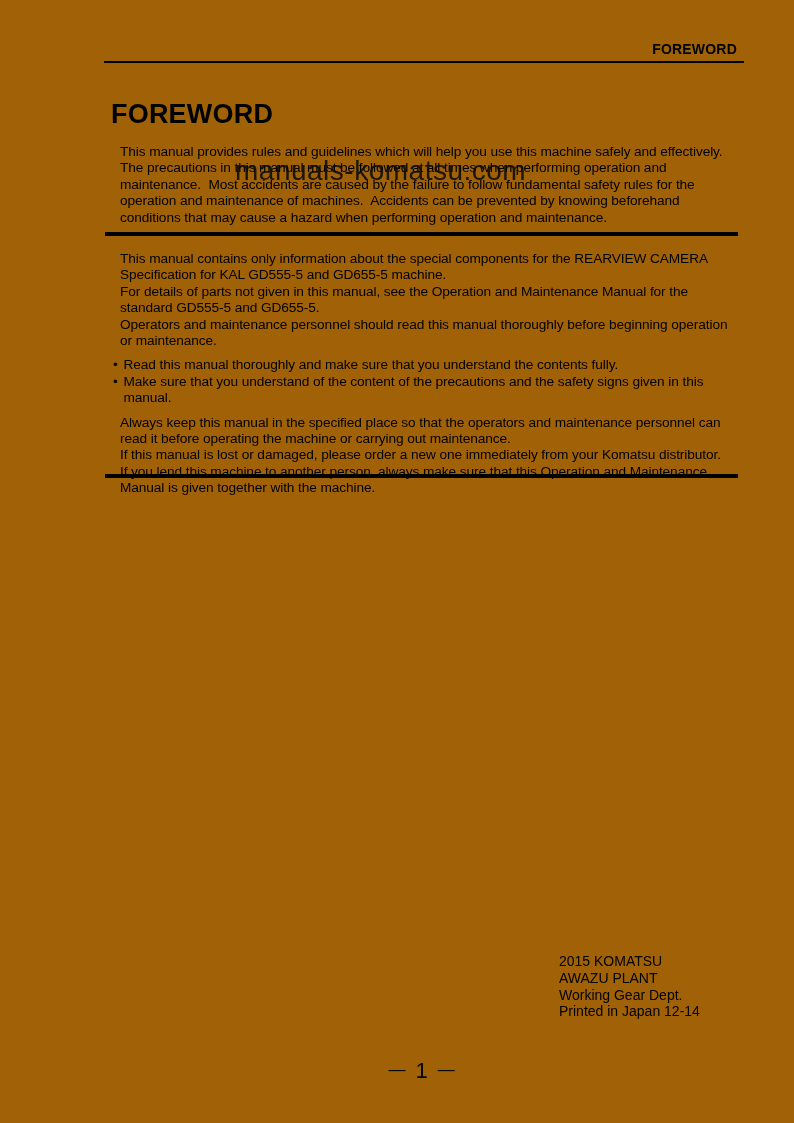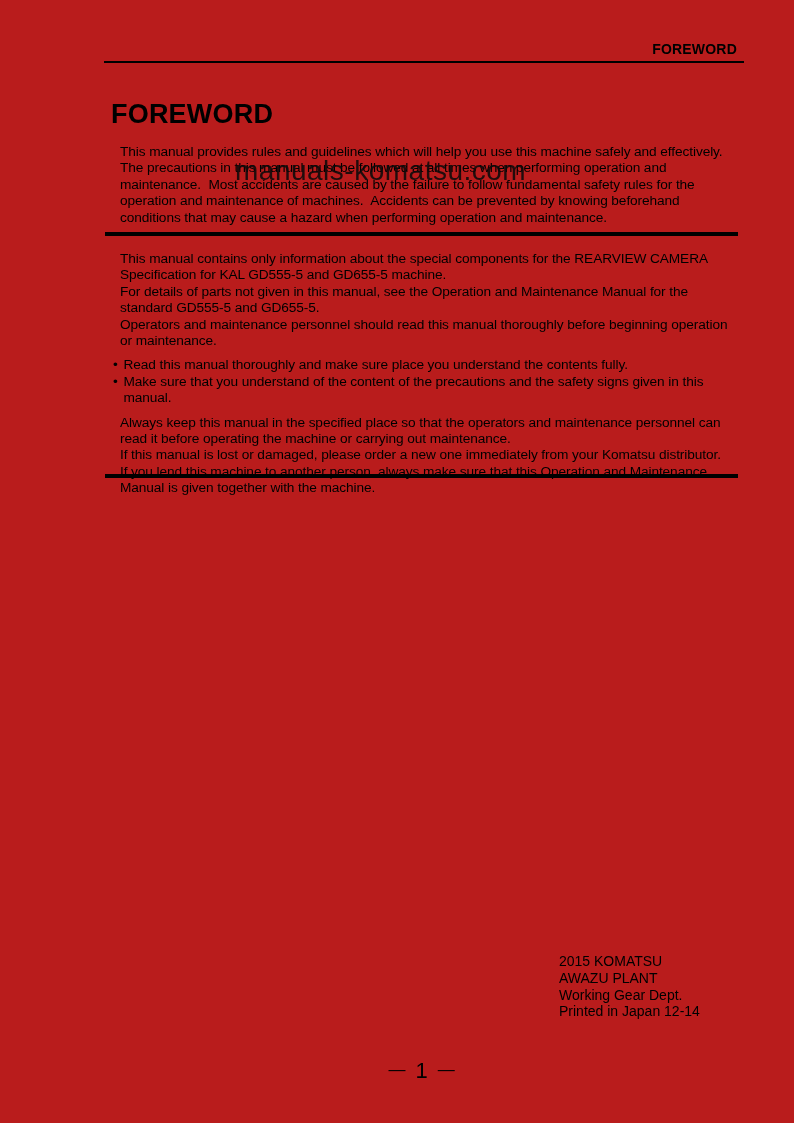--- a/index.html
+++ b/index.html
@@ -1,20 +1,20 @@
 <!DOCTYPE html>
 <html><head>
 <meta charset="utf-8">
 <style>
   html, body { margin: 0; padding: 0; background: #ffffff; }
   .page {
     position: relative;
     width: 794px;
     height: 1123px;
-    background: #b91c1c;
+    background: #a16207;
     color: #000000;
     font-family: "Liberation Sans", "DejaVu Sans", sans-serif;
     overflow: hidden;
   }
   .running-head {
     position: absolute;
     top: 41px;
     right: 57px;
     font-size: 14px;
     font-weight: bold;
@@ -141,21 +141,21 @@
   <div class="notice-body">
     <p class="bodytext">This manual contains only information about the special components for the REARVIEW CAMERA
 Specification for KAL GD555-5 and GD655-5 machine.
 For details of parts not given in this manual, see the Operation and Maintenance Manual for the
 standard GD555-5 and GD655-5.
 Operators and maintenance personnel should read this manual thoroughly before beginning operation
 or maintenance.</p>
     <ul>
       <li>
         <span class="bullet-dot">•</span>
-        <span class="li-text">Read this manual thoroughly and make sure place you understand the contents fully.</span>
+        <span class="li-text">Read this manual thoroughly and make sure that you understand the contents fully.</span>
       </li>
       <li>
         <span class="bullet-dot">•</span>
         <span class="li-text">Make sure that you understand of the content of the precautions and the safety signs given in this
 manual.</span>
       </li>
     </ul>
     <p class="bodytext">Always keep this manual in the specified place so that the operators and maintenance personnel can
 read it before operating the machine or carrying out maintenance.
 If this manual is lost or damaged, please order a new one immediately from your Komatsu distributor.

